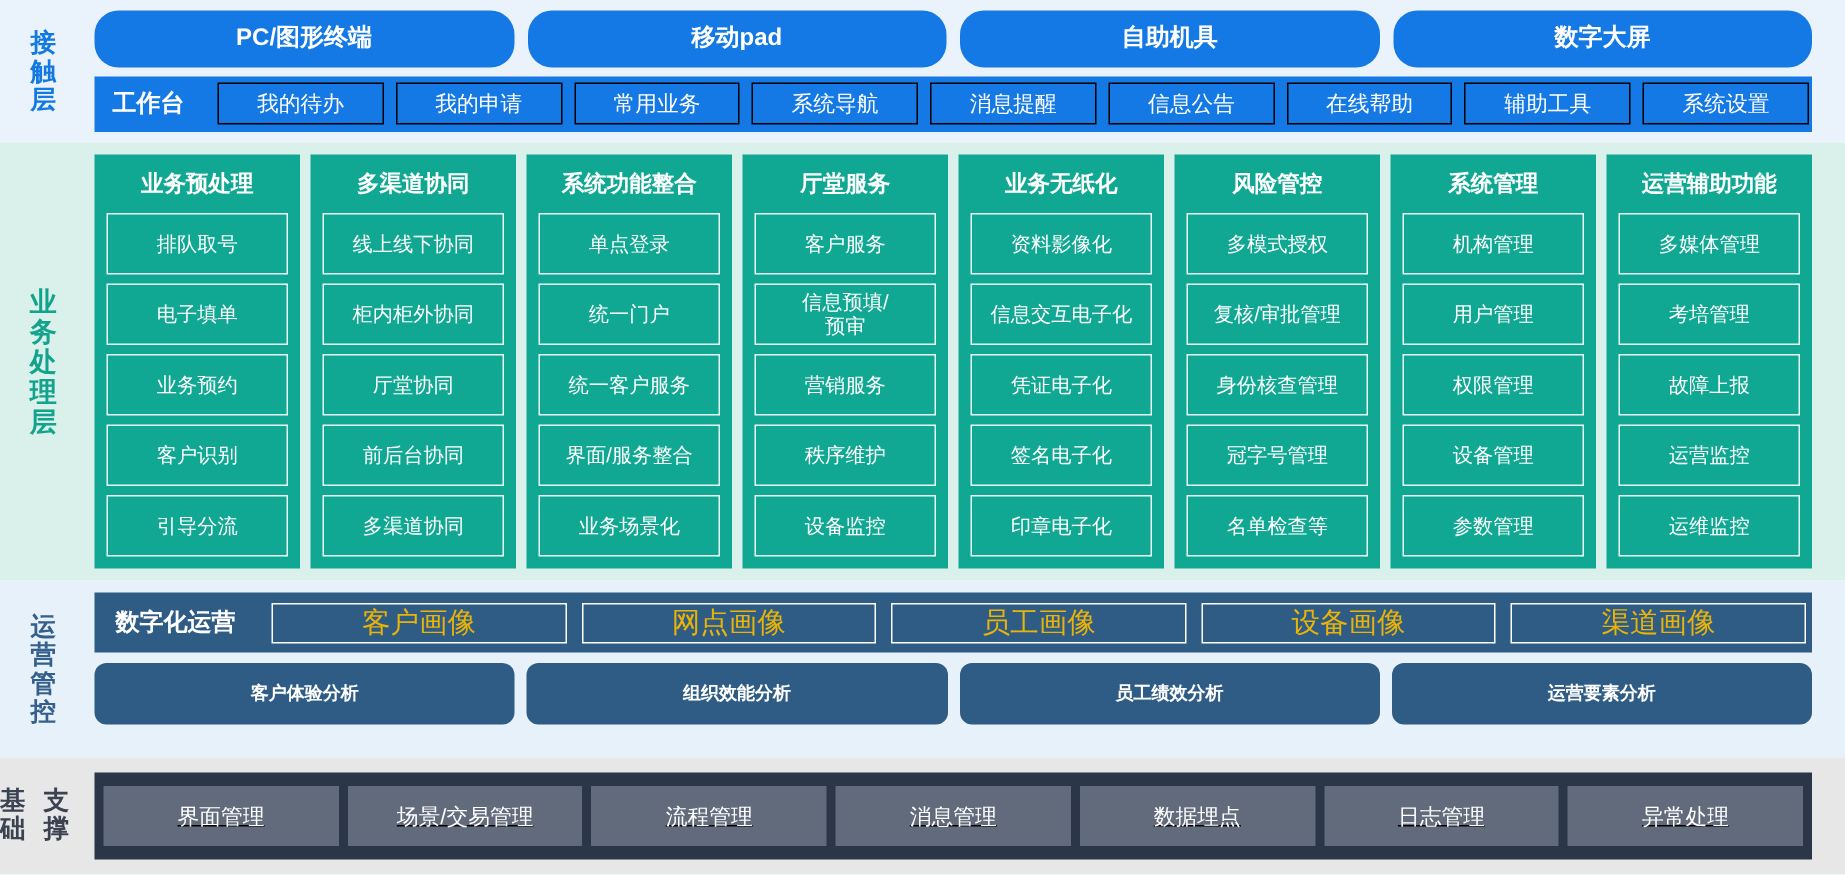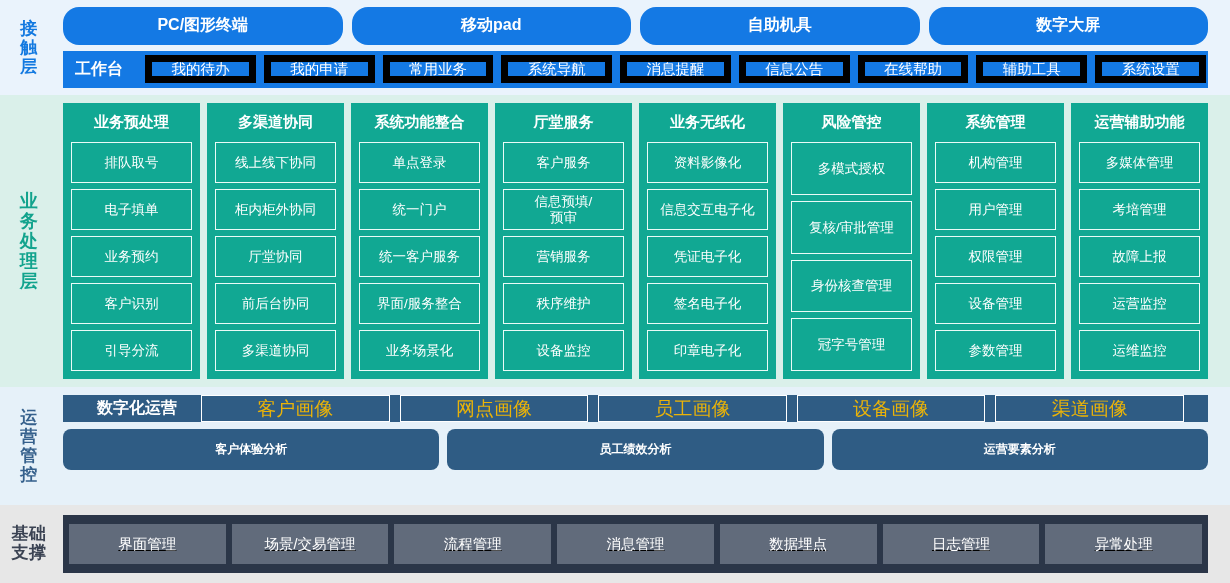--- a/index.html
+++ b/index.html
@@ -35,21 +35,21 @@
   .workbench-row {
     height: 39px; background: #1479e4;
     display: flex; align-items: center; gap: 8px;
     padding: 0 2px;
   }
   .workbench-title {
     color: #ffffff; font-weight: bold; font-size: 16px;
     padding: 0 14px 0 10px; white-space: nowrap;
   }
   .wb-chip {
-    flex: 1 1 0; height: 28px; border: 7px solid #000000;
+    flex: 1 1 0; height: 28px; border: 1px solid #000000;
     display: flex; align-items: center; justify-content: center;
     color: #ffffff; font-size: 14.5px; white-space: nowrap;
   }
 
   
   .layer-biz { background: #daf0ea; height: 292px; }
   .layer-biz .band-label { color: #12a38d; font-size: 18px; }
   .biz-body { padding: 8px 22px 8px 5px; }
   .biz-cols { display: flex; gap: 7px; height: 100%; }
   .biz-col {
@@ -66,44 +66,44 @@
     display: flex; align-items: center; justify-content: center;
     color: #ffffff; font-size: 13.5px; line-height: 1.12;
     text-align: center; white-space: pre-line;
   }
 
   
   .layer-ops { background: #e6f1f9; height: 118px; }
   .layer-ops .band-label { color: #35608c; }
   .ops-body { padding: 8px 22px 8px 5px; gap: 7px; }
   .digital-row {
-    height: 27px; background: #2f5río;
+    height: 40px; background: #2f5río;
     background: #2f5c84;
-    display: flex; align-items: center; gap: 10px; padding: 0 24px;
+    display: flex; align-items: center; gap: 10px; padding: 0 4px;
   }
   .digital-title {
     color: #ffffff; font-weight: bold; font-size: 16px;
     padding: 0 14px 0 10px; white-space: nowrap;
   }
   .portrait-chip {
     flex: 1 1 0; height: 27px; border: 1px solid #ffffff;
     display: flex; align-items: center; justify-content: center;
     color: #eab308; font-size: 19px; white-space: nowrap;
   }
   .analysis-row { display: flex; gap: 8px; height: 41px; }
   .analysis-chip {
     flex: 1 1 0; background: #2f5c84; border-radius: 8px;
     display: flex; align-items: center; justify-content: center;
     color: #ffffff; font-weight: bold; font-size: 12px;
   }
 
   
   .layer-base { background: #e7e7e7; height: 78px; }
   .layer-base .band-label { color: #3b4353; font-size: 17px; }
-  .label-grid2 { display: flex; flex-direction: column; line-height: 1.1; }
+  .label-grid2 { display: flex; flex-direction: row; line-height: 1.1; }
   .base-body { padding: 10px 22px 10px 5px; text-decoration: underline; }
   .base-row {
     height: 100%; background: #2b3648;
     display: flex; align-items: center; gap: 6px; padding: 0 6px;
   }
   .base-chip {
     flex: 1 1 0; height: 40px; background: #616b7b;
     display: flex; align-items: center; justify-content: center;
     color: #ffffff; font-size: 14.5px; white-space: nowrap;
   }
@@ -201,20 +201,21 @@
           <div class="biz-item">签名电子化</div>
           <div class="biz-item">印章电子化</div>
         </div>
 
         <div class="biz-col">
           <div class="biz-col-title">风险管控</div>
           <div class="biz-item">多模式授权</div>
           <div class="biz-item">复核/审批管理</div>
           <div class="biz-item">身份核查管理</div>
           <div class="biz-item">冠字号管理</div>
+          <div class="biz-item">名单检查等</div>
         </div>
 
         <div class="biz-col">
           <div class="biz-col-title">系统管理</div>
           <div class="biz-item">机构管理</div>
           <div class="biz-item">用户管理</div>
           <div class="biz-item">权限管理</div>
           <div class="biz-item">设备管理</div>
           <div class="biz-item">参数管理</div>
         </div>
@@ -245,20 +246,21 @@
       <div class="digital-row">
         <div class="digital-title">数字化运营</div>
         <div class="portrait-chip">客户画像</div>
         <div class="portrait-chip">网点画像</div>
         <div class="portrait-chip">员工画像</div>
         <div class="portrait-chip">设备画像</div>
         <div class="portrait-chip">渠道画像</div>
       </div>
       <div class="analysis-row">
         <div class="analysis-chip">客户体验分析</div>
+        <div class="analysis-chip">组织效能分析</div>
         <div class="analysis-chip">员工绩效分析</div>
         <div class="analysis-chip">运营要素分析</div>
       </div>
     </div>
   </section>
 
   <section class="band layer-base">
     <div class="band-label">
       <span class="label-grid2">
         <span>基础</span>

